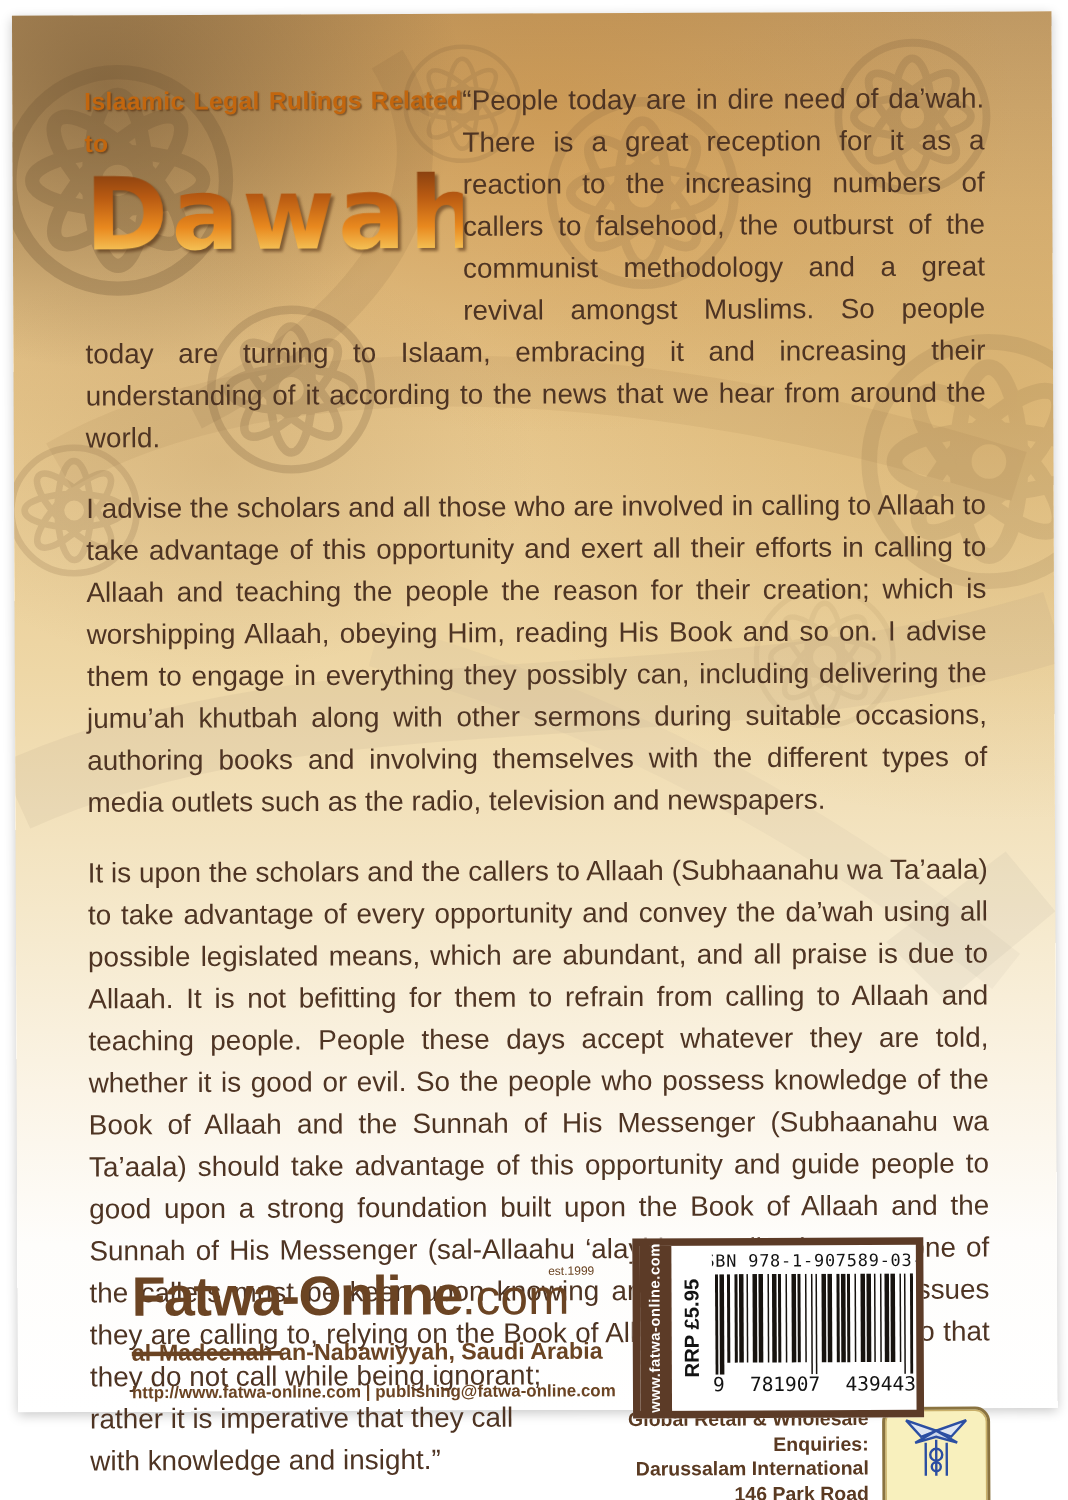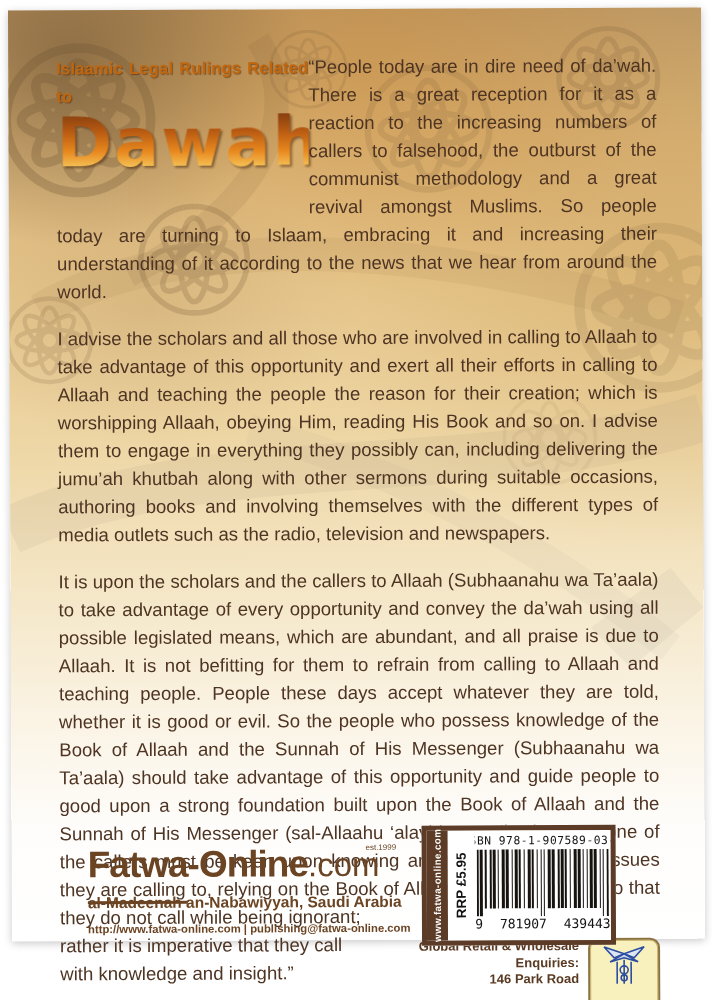--- a/index.html
+++ b/index.html
@@ -130,20 +130,21 @@
     <p style="margin-bottom:0;">It is upon the scholars and the callers to Allaah (Subhaanahu wa Ta’aala) to take advantage of every opportunity and convey the da’wah using all possible legislated means, which are abundant, and all praise is due to Allaah. It is not befitting for them to refrain from calling to Allaah and teaching people. People these days accept whatever they are told, whether it is good or evil. So the people who possess knowledge of the Book of Allaah and the Sunnah of His Messenger (Subhaanahu wa Ta’aala) should take advantage of this opportunity and guide people to good upon a strong foundation built upon the Book of Allaah and the Sunnah of His Messenger (sal-Allaahu ‘alayhi wa sallam). Every one of the callers must be keen upon knowing and understanding the issues they are calling to, relying on the Book of Allaah and the Sunnah, so that they do not call while being ignorant;</p>
 
     <div class="bottom-row">
       <div class="bottom-left">
         <p class="tail-text">rather it is imperative that they call with knowledge and insight.”</p>
 
       </div>
       <div class="bottom-right">
         <div class="enquiries">
           <div>Global Retail &amp; Wholesale Enquiries:</div>
+          <div>Darussalam International</div>
           <div>146 Park Road</div>
 
         </div>
         <div class="dlogo">
           <svg width="48" height="44" viewBox="0 0 48 44" aria-hidden="true">
             <g fill="none" stroke="#2b4ea2" stroke-width="1.6">
               <path d="M24,10 L4,3 L14,14 Z" fill="#dfe6f2"></path>
               <path d="M24,10 L44,3 L34,14 Z" fill="#dfe6f2"></path>
               <path d="M24,10 L10,18 L24,14 L38,18 Z" fill="#cdd8ec"></path>
               <path d="M17,18 L17,40 M24,16 L24,40 M31,18 L31,40"></path>

